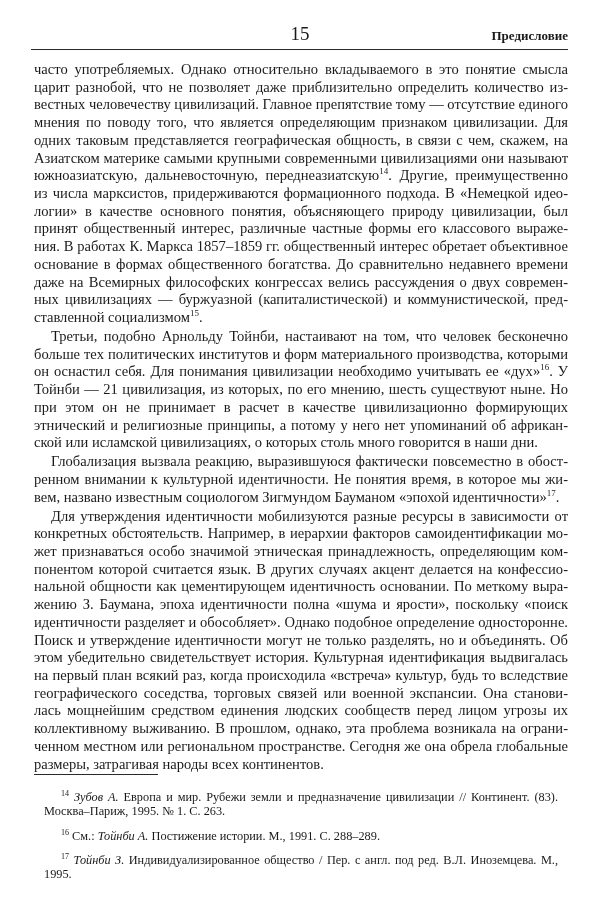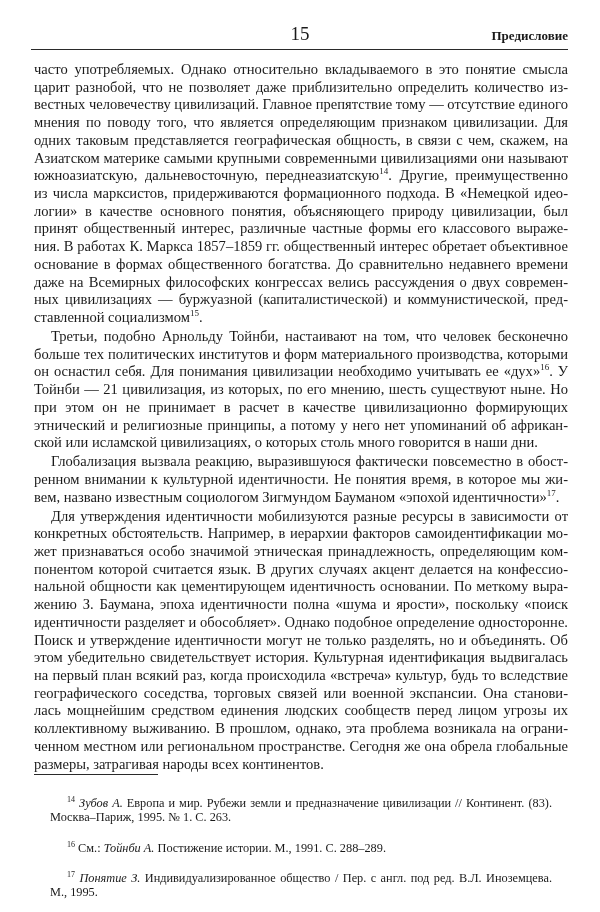--- a/index.html
+++ b/index.html
@@ -32,21 +32,21 @@
   .body-text p.first { text-indent: 0; }
   sup.fn { font-size: 9px; line-height: 0; vertical-align: 6px; }
   .footnote-rule {
     position: absolute; left: 34px; top: 774px; width: 124px; height: 0;
     border-top: 1px solid #2a2a2a;
   }
   .footnotes {
     position: absolute; left: 34px; top: 780px; width: 534px;
     font-size: 12.3px; line-height: 14.3px; text-align: justify;
   }
-  .footnotes p { margin: 16px; text-indent: 17px; }
+  .footnotes p { margin: 10px; text-indent: 17px; }
   .footnotes sup { font-size: 8px; line-height: 0; vertical-align: 5px; }
   .it { font-style: italic; }
 </style>
 </head>
 <body>
 
 <div class="page-header">
   <div class="page-number">15</div>
   <div class="running-head">Предисловие</div>
 </div>
@@ -57,14 +57,14 @@
   <p><span>Третьи, подобно Арнольду Тойнби, настаивают на том, что человек бесконечно больше тех политических институтов и форм материального производства, которыми он оснастил себя. Для понимания цивилизации необходимо учитывать ее «дух»</span><sup class="fn">16</sup><span>. У Тойнби — 21 цивилизация, из которых, по его мнению, шесть существуют ныне. Но при этом он не принимает в расчет в качестве цивилизационно формирующих этнический и религиозные принципы, а потому у него нет упоминаний об африкан­ской или исламской цивилизациях, о которых столь много говорится в наши дни.</span></p>
   <p><span>Глобализация вызвала реакцию, выразившуюся фактически повсеместно в обост­ренном внимании к культурной идентичности. Не понятия время, в которое мы жи­вем, названо известным социологом Зигмундом Бауманом «эпохой идентичности»</span><sup class="fn">17</sup><span>.</span></p>
   <p><span>Для утверждения идентичности мобилизуются разные ресурсы в зависимости от конкретных обстоятельств. Например, в иерархии факторов самоидентификации мо­жет признаваться особо значимой этническая принадлежность, определяющим ком­понентом которой считается язык. В других случаях акцент делается на конфессио­нальной общности как цементирующем идентичность основании. По меткому выра­жению З. Баумана, эпоха идентичности полна «шума и ярости», поскольку «поиск идентичности разделяет и обособляет». Однако подобное определение одностороннe. Поиск и утверждение идентичности могут не только разделять, но и объединять. Об этом убедительно свидетельствует история. Культурная идентификация выдвигалась на первый план всякий раз, когда происходила «встреча» культур, будь то вследствие географического соседства, торговых связей или военной экспансии. Она станови­лась мощнейшим средством единения людских сообществ перед лицом угрозы их коллективному выживанию. В прошлом, однако, эта проблема возникала на ограни­ченном местном или региональном пространстве. Сегодня же она обрела глобальные размеры, затрагивая народы всех континентов.</span></p>
 </div>
 
 <div class="footnote-rule"></div>
 
 <div class="footnotes">
   <p><sup>14</sup> <span class="it">Зубов А.</span><span> Европа и мир. Рубежи земли и предназначение цивилизации // Континент. (83). Москва–Париж, 1995. № 1. С. 263.</span></p>
   <p><sup>16</sup> <span>См.: </span><span class="it">Тойнби А.</span><span> Постижение истории. М., 1991. С. 288–289.</span></p>
-  <p><sup>17</sup> <span class="it">Понятие З.</span><span> Индивидуализированное общество / Пер. с англ. под ред. В.Л. Иноземцева. М., 1995.</span></p>
+  <p><sup>17</sup> <span class="it">Тойнби З.</span><span> Индивидуализированное общество / Пер. с англ. под ред. В.Л. Иноземцева. М., 1995.</span></p>
 </div>
 
 </body></html>

